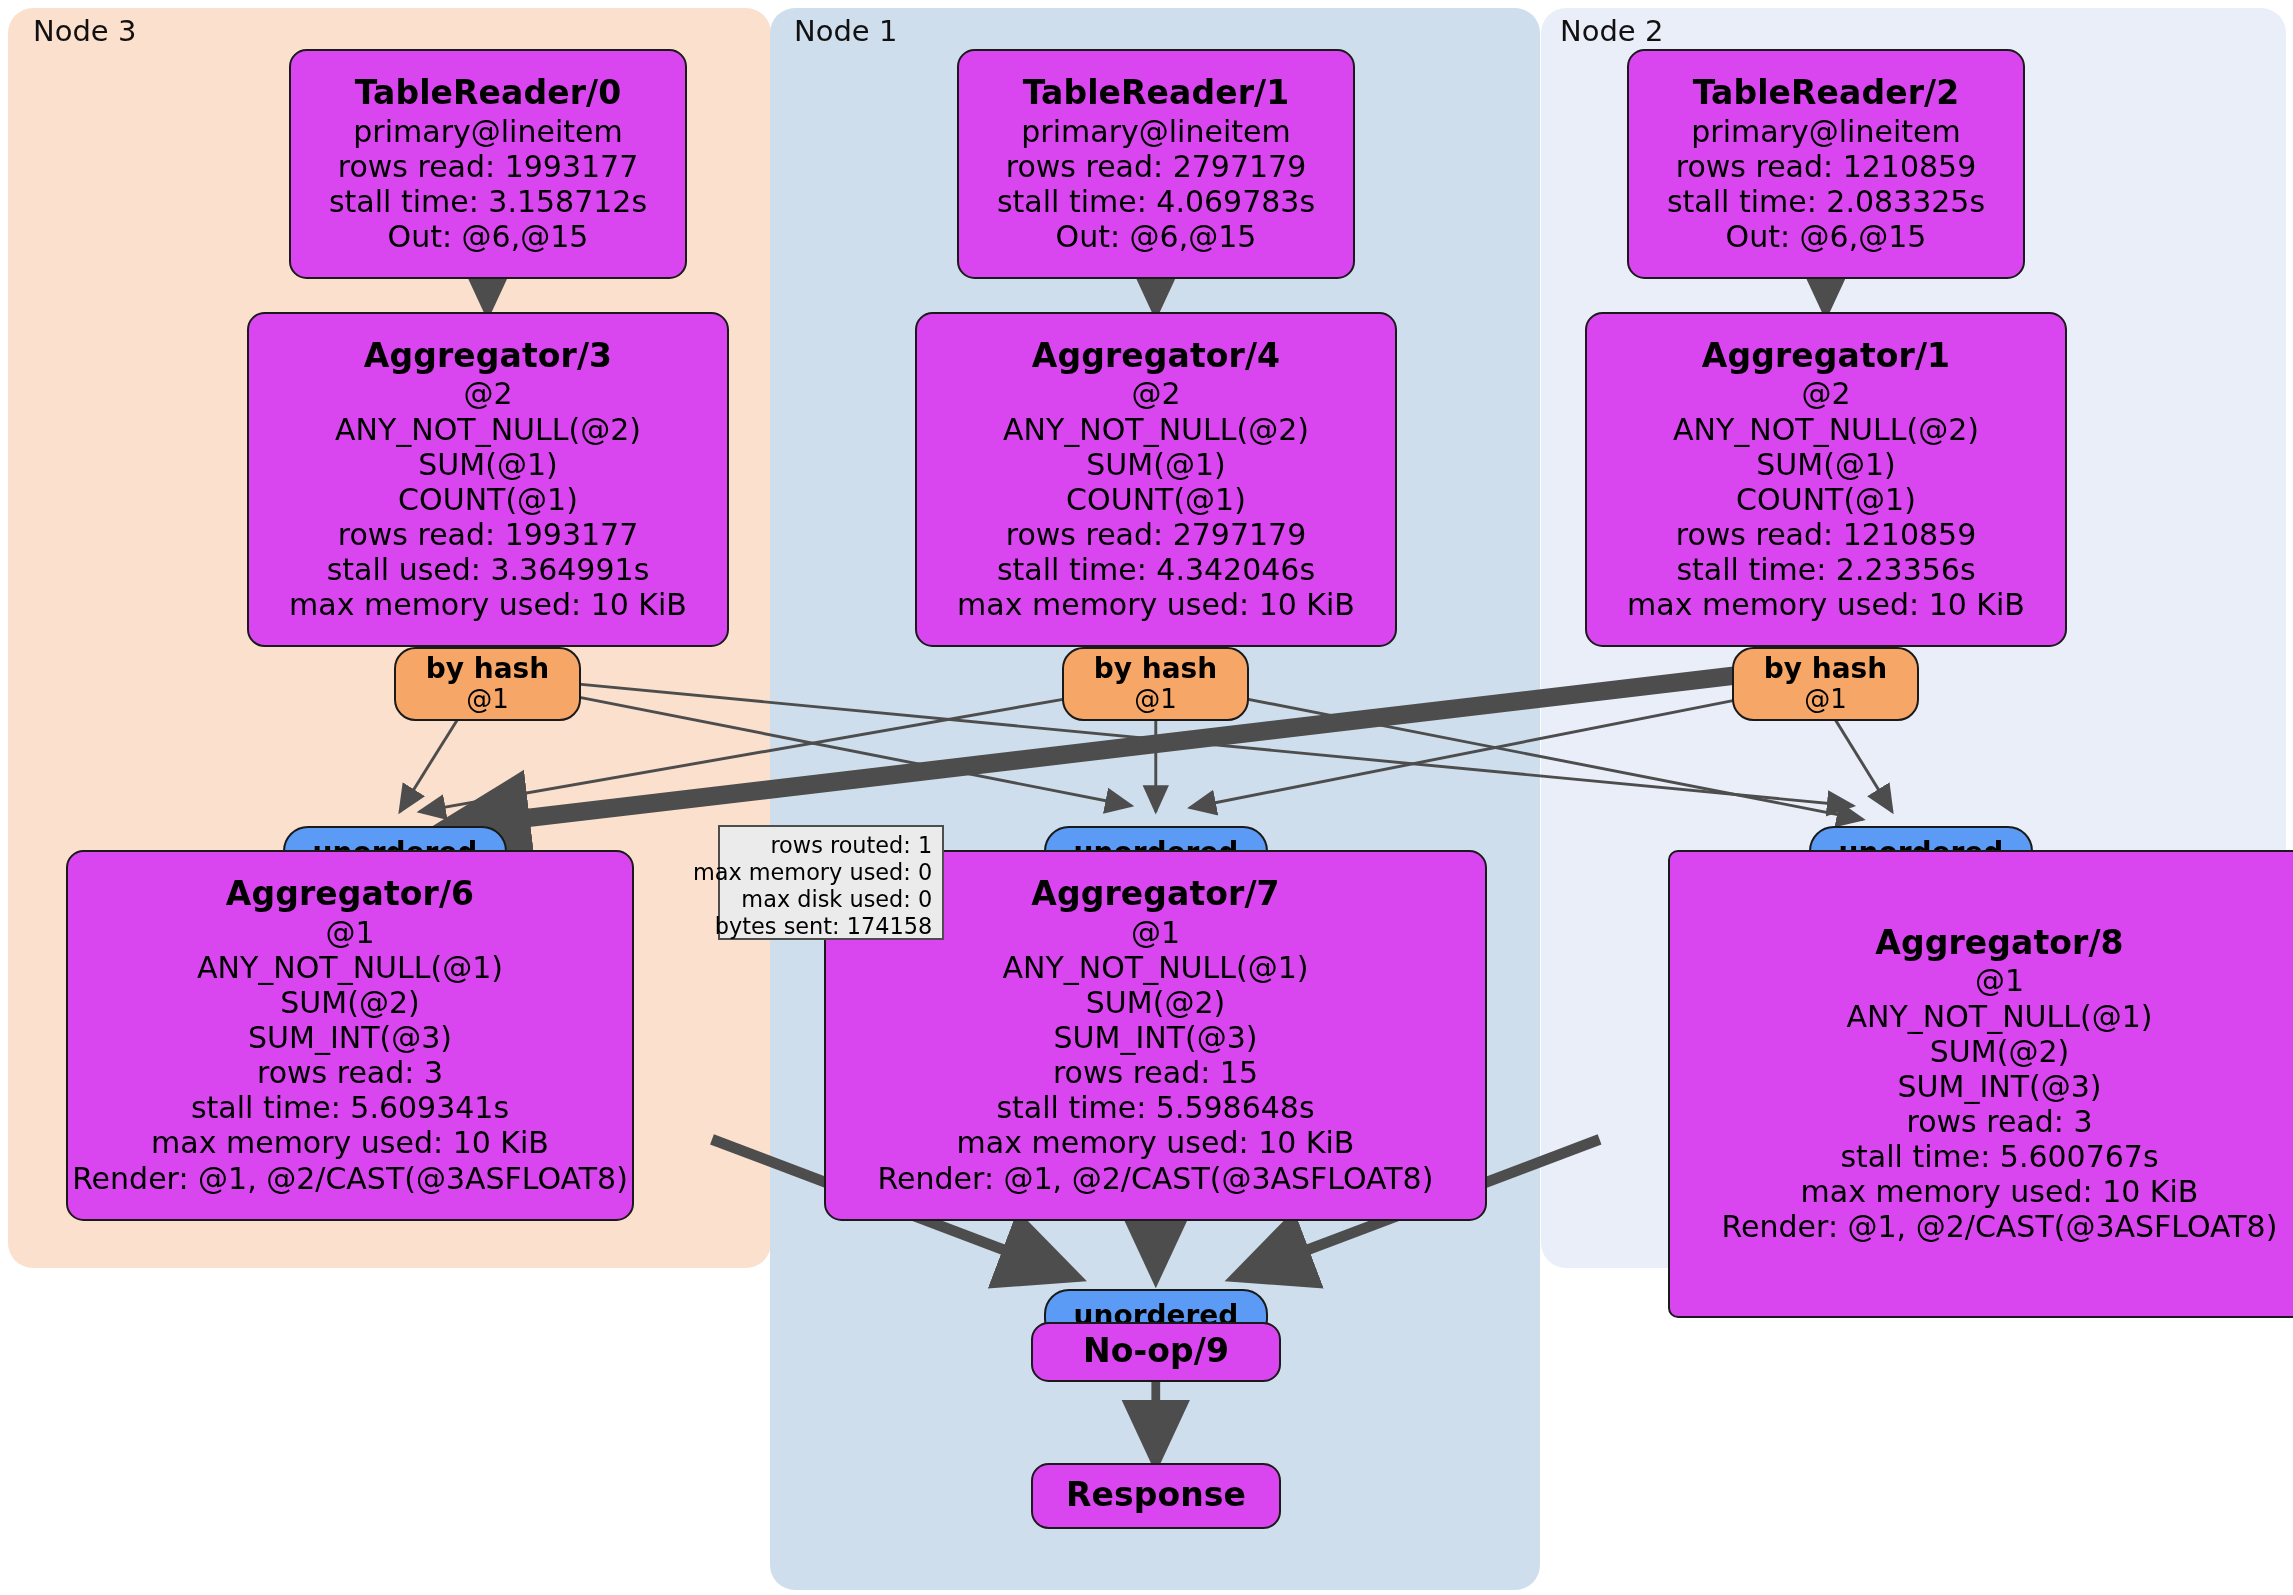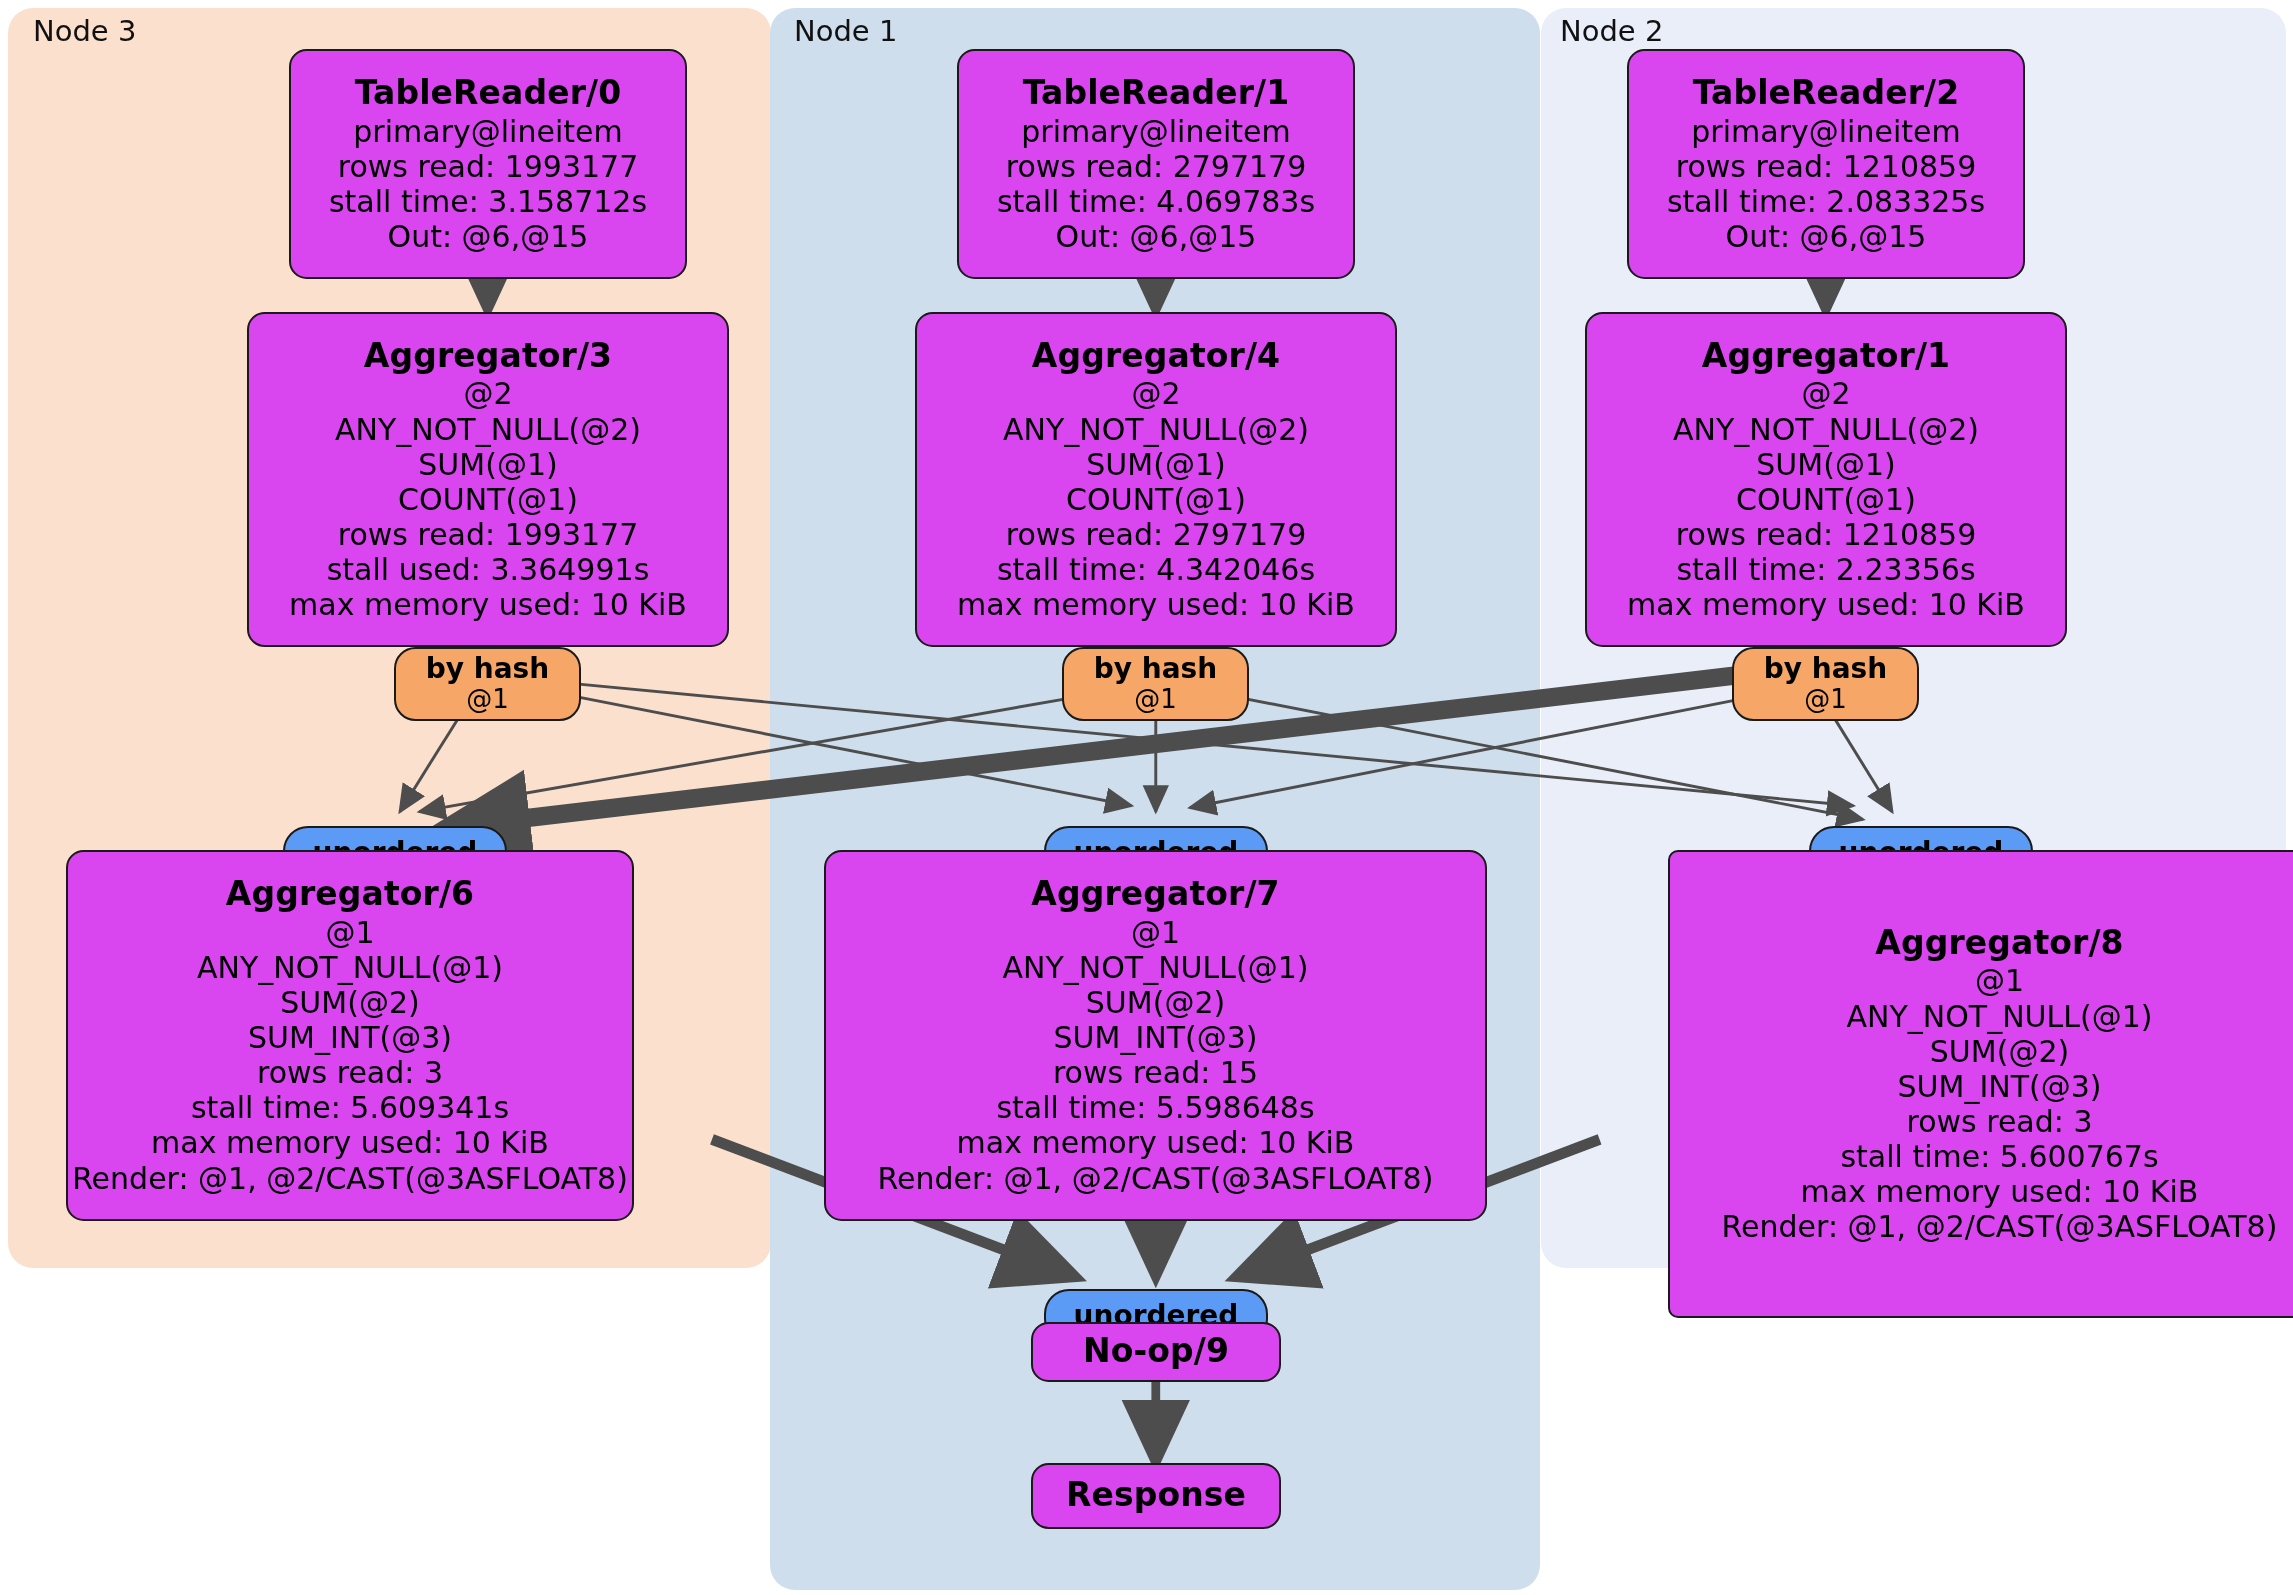--- a/index.html
+++ b/index.html
@@ -199,20 +199,26 @@
     <div class="ln">@1</div>
     <div class="ln">ANY_NOT_NULL(@1)</div>
     <div class="ln">SUM(@2)</div>
     <div class="ln">SUM_INT(@3)</div>
     <div class="ln">rows read: 3</div>
     <div class="ln">stall time: 5.600767s</div>
     <div class="ln">max memory used: 10 KiB</div>
     <div class="ln">Render: @1, @2/CAST(@3ASFLOAT8)</div>
   </div>
 
+  <div class="statbox" style="left:718px;top:825px;width:226px;height:115px;">
+    <div class="ln">rows routed: 1</div>
+    <div class="ln">max memory used: 0</div>
+    <div class="ln">max disk used: 0</div>
+    <div class="ln">bytes sent: 174158</div>
+  </div>
 
   <div class="pill unord" style="left:1044px;top:1274px;width:224px;height:55px;">
     <div class="ttl">unordered</div>
   </div>
 
   <div class="node" style="left:1031px;top:1322px;width:250px;height:60px;">
     <div class="ttl">No-op/9</div>
   </div>
 
   <div class="node" style="left:1031px;top:1463px;width:250px;height:66px;">

